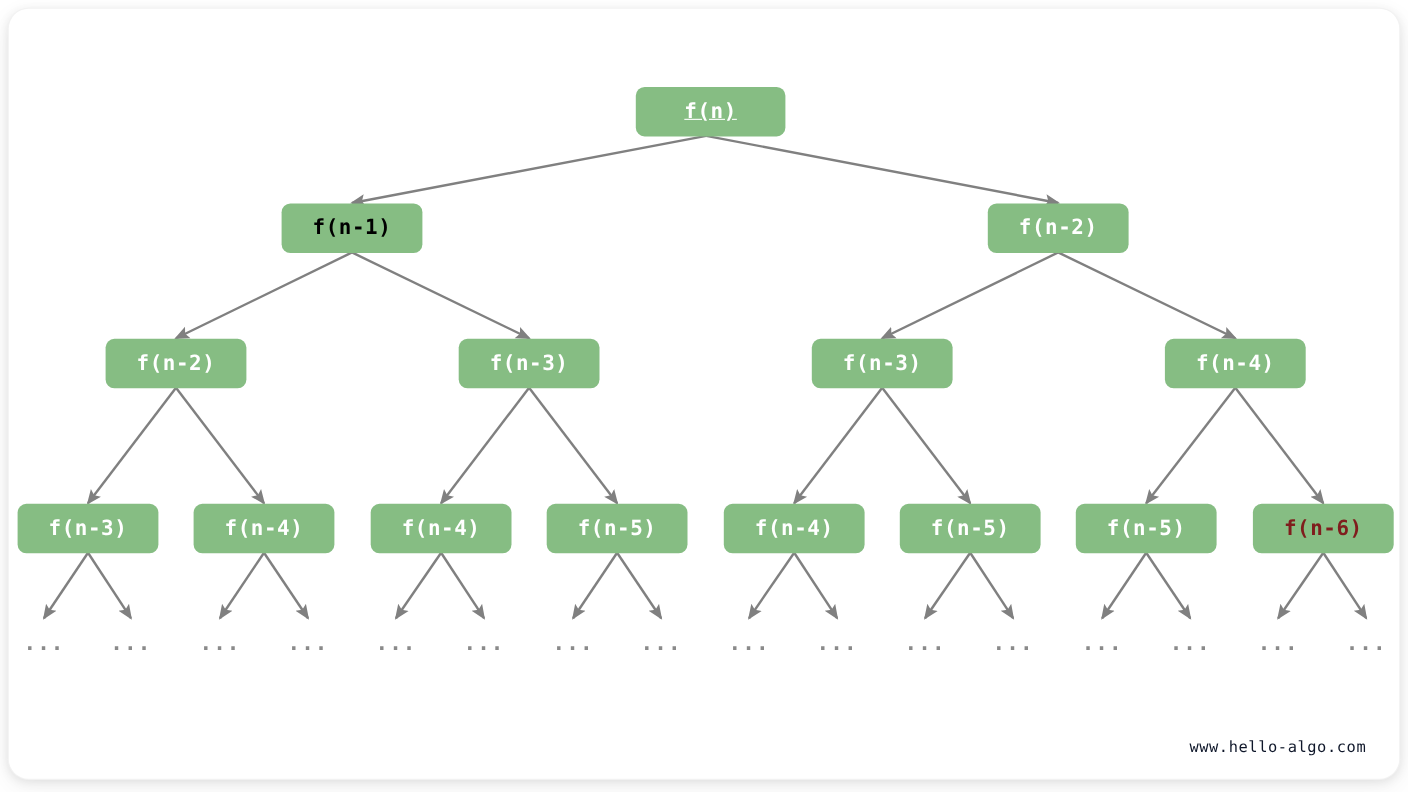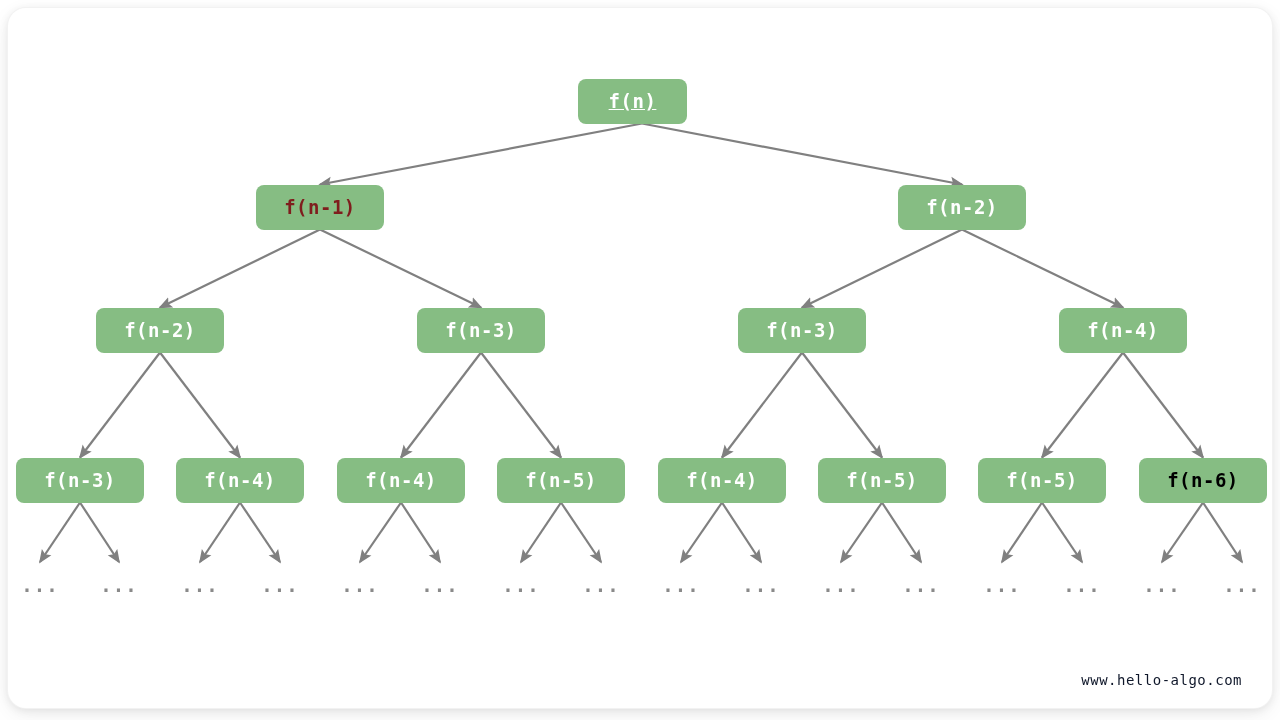--- a/index.html
+++ b/index.html
@@ -122,35 +122,35 @@
         <line x1="882" y1="502.5" x2="841" y2="562" stroke="#808080" stroke-width="2.2" marker-end="url(#arrowhead)"></line>
         <line x1="882" y1="502.5" x2="921" y2="562" stroke="#808080" stroke-width="2.2" marker-end="url(#arrowhead)"></line>
         <line x1="1042" y1="502.5" x2="1002" y2="562" stroke="#808080" stroke-width="2.2" marker-end="url(#arrowhead)"></line>
         <line x1="1042" y1="502.5" x2="1082" y2="562" stroke="#808080" stroke-width="2.2" marker-end="url(#arrowhead)"></line>
         <line x1="1203" y1="502.5" x2="1162" y2="562" stroke="#808080" stroke-width="2.2" marker-end="url(#arrowhead)"></line>
         <line x1="1203" y1="502.5" x2="1242" y2="562" stroke="#808080" stroke-width="2.2" marker-end="url(#arrowhead)"></line>
       </g>
   </svg>
 
   <div id="nodes">
-      <div class="node" style="left: 578px; top: 78.5px; width: 109px; height: 45px; background: rgb(134, 189, 131); color: rgb(255, 255, 255); text-decoration: underline;">f(n)</div>
-      <div class="node" style="left: 256px; top: 184.5px; width: 128px; height: 45px; background: rgb(134, 189, 131); color: #7f1d1d;">f(n-1)</div>
+      <div class="node" style="left: 578px; top: 78.5px; width: 136px; height: 45px; background: rgb(134, 189, 131); color: rgb(255, 255, 255); text-decoration: underline;">f(n)</div>
+      <div class="node" style="left: 256px; top: 184.5px; width: 128px; height: 45px; background: rgb(134, 189, 131); color: #000000;">f(n-1)</div>
       <div class="node" style="left: 898px; top: 184.5px; width: 128px; height: 45px; background: rgb(134, 189, 131); color: rgb(255, 255, 255);">f(n-2)</div>
       <div class="node" style="left: 96px; top: 307.5px; width: 128px; height: 45px; background: rgb(134, 189, 131); color: rgb(255, 255, 255);">f(n-2)</div>
       <div class="node" style="left: 417px; top: 307.5px; width: 128px; height: 45px; background: rgb(134, 189, 131); color: rgb(255, 255, 255);">f(n-3)</div>
       <div class="node" style="left: 738px; top: 307.5px; width: 128px; height: 45px; background: rgb(134, 189, 131); color: rgb(255, 255, 255);">f(n-3)</div>
       <div class="node" style="left: 1059px; top: 307.5px; width: 128px; height: 45px; background: rgb(134, 189, 131); color: rgb(255, 255, 255);">f(n-4)</div>
       <div class="node" style="left: 16px; top: 457.5px; width: 128px; height: 45px; background: rgb(134, 189, 131); color: rgb(255, 255, 255);">f(n-3)</div>
       <div class="node" style="left: 176px; top: 457.5px; width: 128px; height: 45px; background: rgb(134, 189, 131); color: rgb(255, 255, 255);">f(n-4)</div>
       <div class="node" style="left: 337px; top: 457.5px; width: 128px; height: 45px; background: rgb(134, 189, 131); color: rgb(255, 255, 255);">f(n-4)</div>
       <div class="node" style="left: 497px; top: 457.5px; width: 128px; height: 45px; background: rgb(134, 189, 131); color: rgb(255, 255, 255);">f(n-5)</div>
       <div class="node" style="left: 658px; top: 457.5px; width: 128px; height: 45px; background: rgb(134, 189, 131); color: rgb(255, 255, 255);">f(n-4)</div>
       <div class="node" style="left: 818px; top: 457.5px; width: 128px; height: 45px; background: rgb(134, 189, 131); color: rgb(255, 255, 255);">f(n-5)</div>
       <div class="node" style="left: 978px; top: 457.5px; width: 128px; height: 45px; background: rgb(134, 189, 131); color: rgb(255, 255, 255);">f(n-5)</div>
-      <div class="node" style="left: 1139px; top: 457.5px; width: 128px; height: 45px; background: rgb(134, 189, 131); color: #000000;">f(n-6)</div>
+      <div class="node" style="left: 1139px; top: 457.5px; width: 128px; height: 45px; background: rgb(134, 189, 131); color: #7f1d1d;">f(n-6)</div>
     </div>
   <div id="dots">
       <div class="ellipsis" style="left: 40px; top: 585px; color: rgb(138, 138, 138);">...</div>
       <div class="ellipsis" style="left: 119px; top: 585px; color: rgb(138, 138, 138);">...</div>
       <div class="ellipsis" style="left: 200px; top: 585px; color: rgb(138, 138, 138);">...</div>
       <div class="ellipsis" style="left: 280px; top: 585px; color: rgb(138, 138, 138);">...</div>
       <div class="ellipsis" style="left: 360px; top: 585px; color: rgb(138, 138, 138);">...</div>
       <div class="ellipsis" style="left: 440px; top: 585px; color: rgb(138, 138, 138);">...</div>
       <div class="ellipsis" style="left: 521px; top: 585px; color: rgb(138, 138, 138);">...</div>
       <div class="ellipsis" style="left: 601px; top: 585px; color: rgb(138, 138, 138);">...</div>

